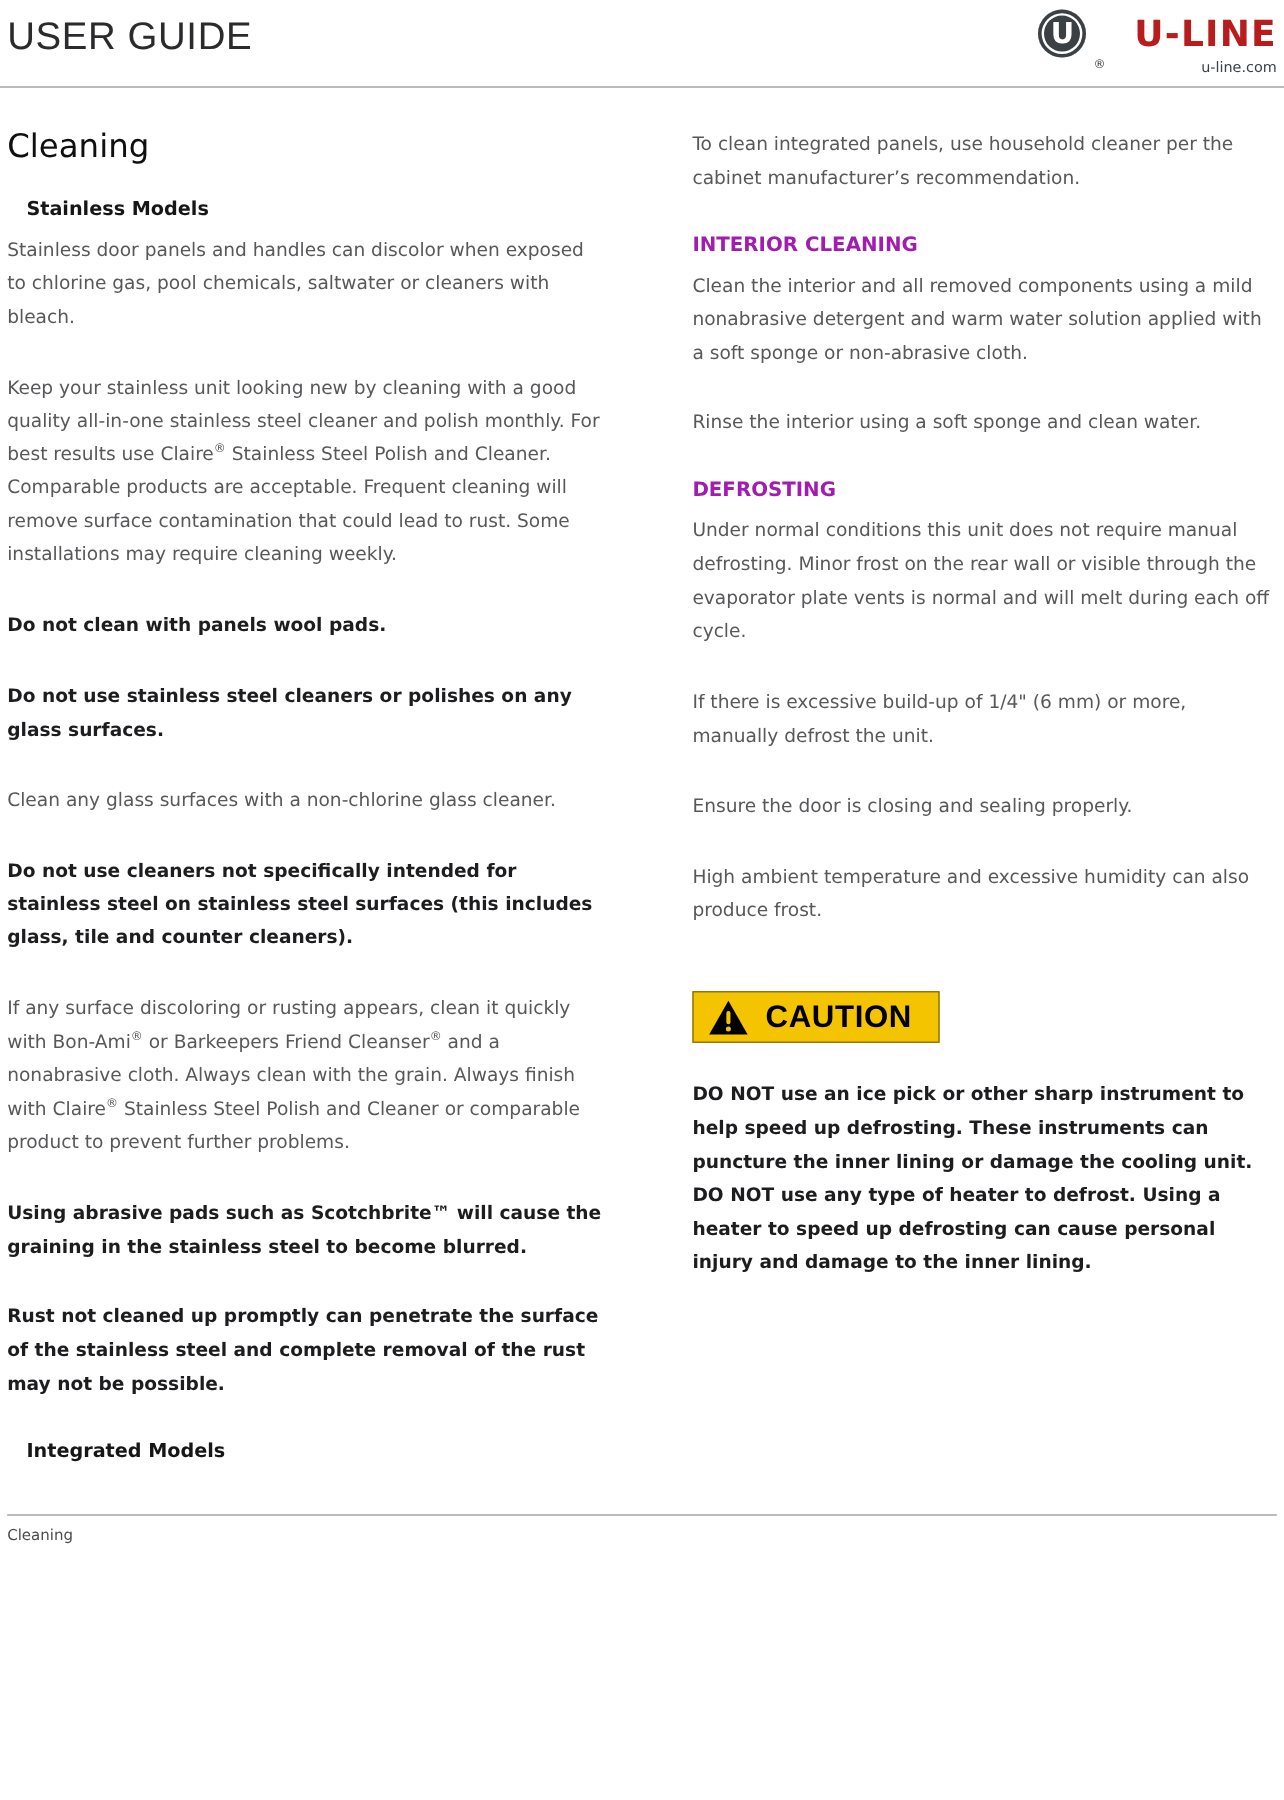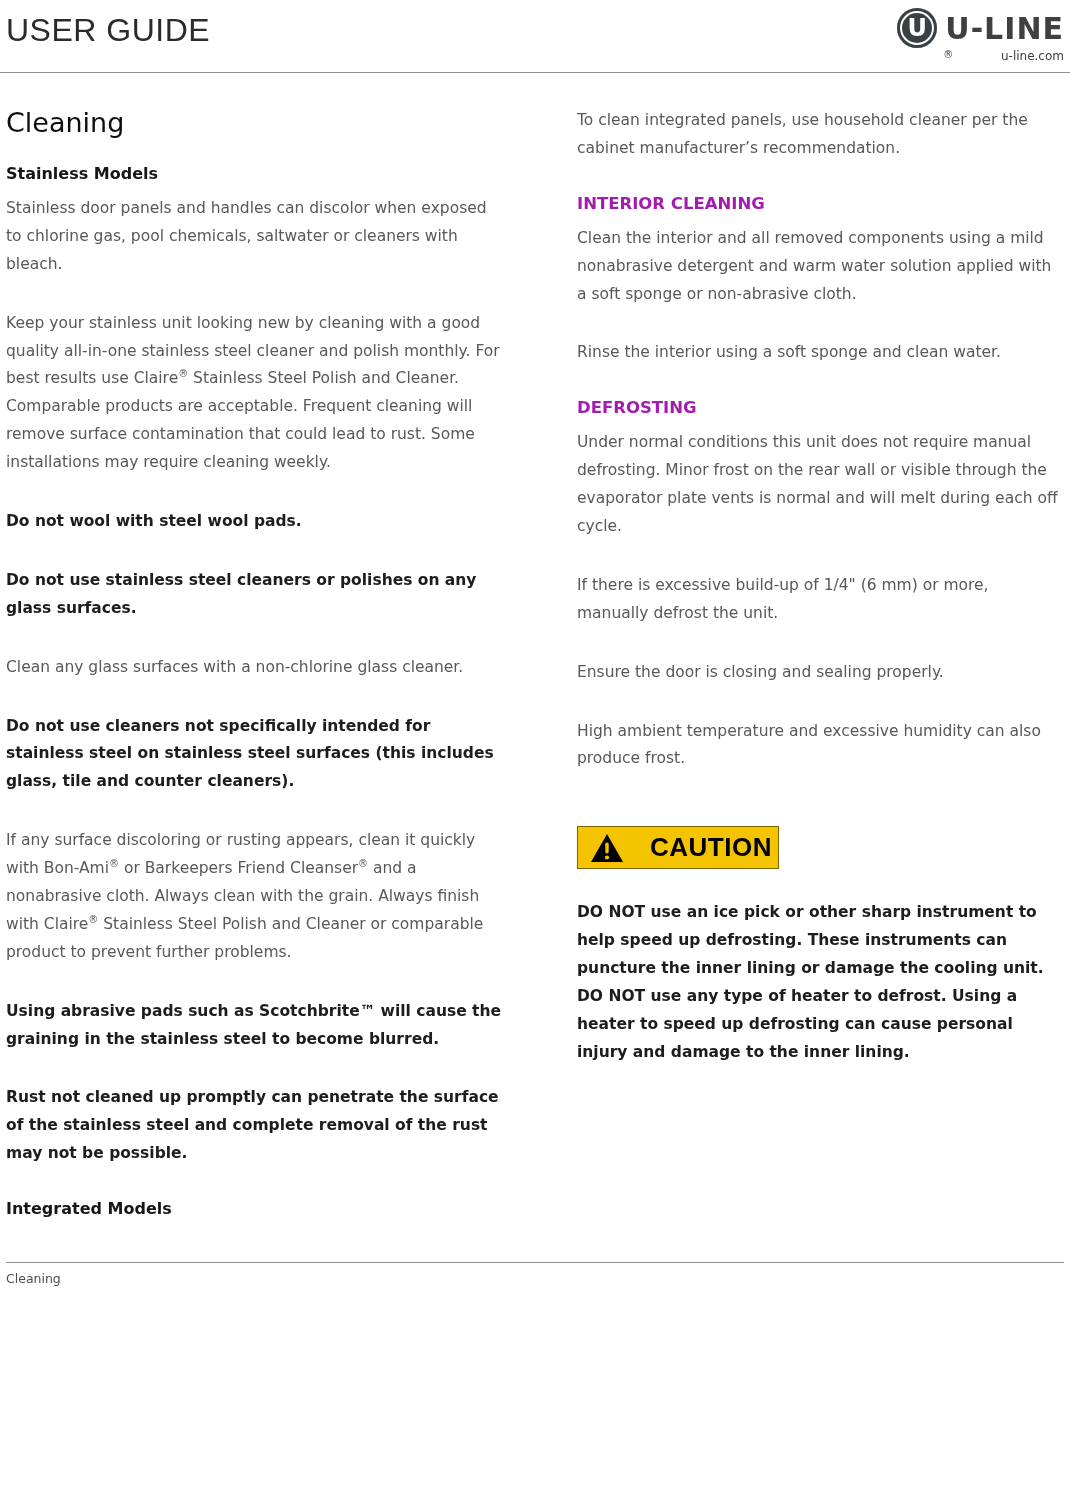--- a/index.html
+++ b/index.html
@@ -39,21 +39,22 @@
     color: #ffffff;
     display: flex; align-items: center; justify-content: center;
     font-weight: 700; font-size: 24px;
     box-shadow: inset 0 0 0 3px #3b4045, inset 0 0 0 5px #ffffff;
   }
   .logo-word {
     font-family: "DejaVu Sans", sans-serif;
     font-weight: 700;
     font-size: 30px;
     letter-spacing: 1px;
-    color: #404040;
+    color: #b91c1c;
+    margin-left: 32px;
   }
   .logo-bottom { display: flex; justify-content: space-between; width: 100%; margin-top: 1px; }
   .logo-reg { font-size: 10px; color: #3b4045; padding-left: 46px; }
   .logo-site { font-size: 12px; color: #3b4045; }
 
   
   .content {
     display: grid;
     grid-template-columns: 497px 1fr;
     column-gap: 74px;
@@ -62,45 +63,45 @@
   h1.page-heading {
     font-size: 27px;
     font-weight: 500;
     color: #0f0f10;
     margin: 0 0 26px 0;
   }
   .sub {
     font-size: 16px;
     font-weight: 700;
     color: #161617;
-    margin: 0 0 12px 0;
+    margin: 0 0 12px 16px;
   }
   .h2 {
     font-size: 16.5px;
     font-weight: 700;
     color: #a21caf;
     margin: 16px 0 12px 0;
   }
   .body {
     font-size: 15.5px;
     line-height: 1.8;
     color: #58585b;
     margin: 0 0 31px 0;
   }
   .bold { font-weight: 700; color: #1d1d1f; }
   sup.reg { font-size: 10px; line-height: 0; }
 
   
   .caution-box {
     display: inline-flex;
     align-items: center;
-    gap: 26px;
+    gap: 14px;
     background: #f5c400;
     border: 1px solid #7a6400;
-    padding: 5px 6px 5px 12px;
+    padding: 5px 22px 5px 12px;
     margin: 22px 0 30px 0;
   }
   .caution-label {
     font-family: "Liberation Sans", sans-serif;
     font-weight: 700;
     font-size: 26px;
     color: #000000;
     letter-spacing: 0.5px;
   }
   .caution-triangle { display: inline-flex; }
@@ -140,21 +141,21 @@
 
     <section class="col">
       <h1 class="page-heading">Cleaning</h1>
 
       <div class="sub">Stainless Models</div>
 
       <p class="body">Stainless door panels and handles can discolor when exposed to chlorine gas, pool chemicals, saltwater or cleaners with bleach.</p>
 
       <p class="body"><span>Keep your stainless unit looking new by cleaning with a good quality all-in-one stainless steel cleaner and polish monthly. For best results use Claire</span><sup class="reg">®</sup><span> Stainless Steel Polish and Cleaner. Comparable products are acceptable. Frequent cleaning will remove surface contamination that could lead to rust. Some installations may require cleaning weekly.</span></p>
 
-      <p class="body bold">Do not wool with steel wool pads.</p>
+      <p class="body bold">Do not clean with panels wool pads.</p>
 
       <p class="body bold">Do not use stainless steel cleaners or polishes on any glass surfaces.</p>
 
       <p class="body">Clean any glass surfaces with a non-chlorine glass cleaner.</p>
 
       <p class="body bold">Do not use cleaners not specifically intended for stainless steel on stainless steel surfaces (this includes glass, tile and counter cleaners).</p>
 
       <p class="body"><span>If any surface discoloring or rusting appears, clean it quickly with Bon-Ami</span><sup class="reg">®</sup><span> or Barkeepers Friend Cleanser</span><sup class="reg">®</sup><span> and a nonabrasive cloth. Always clean with the grain. Always finish with Claire</span><sup class="reg">®</sup><span> Stainless Steel Polish and Cleaner or comparable product to prevent further problems.</span></p>
 
       <p class="body bold">Using abrasive pads such as Scotchbrite™ will cause the graining in the stainless steel to become blurred.</p>

